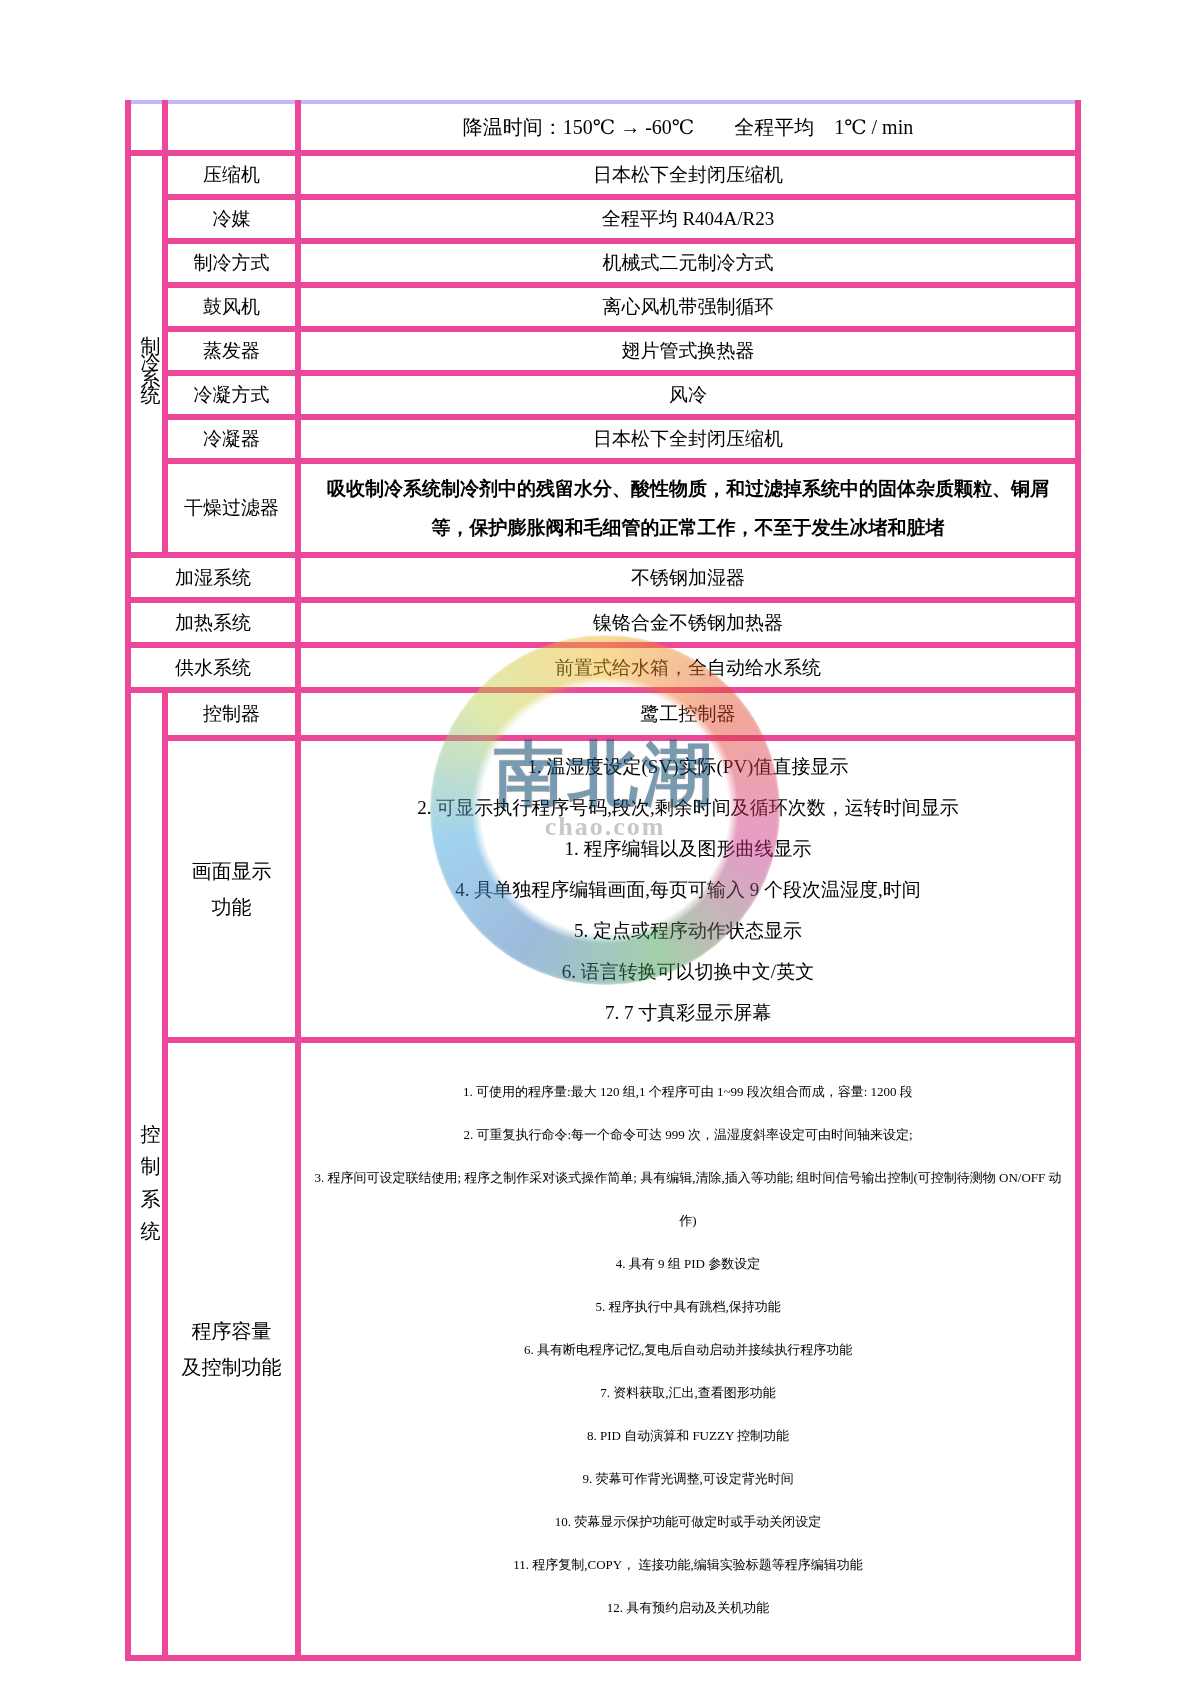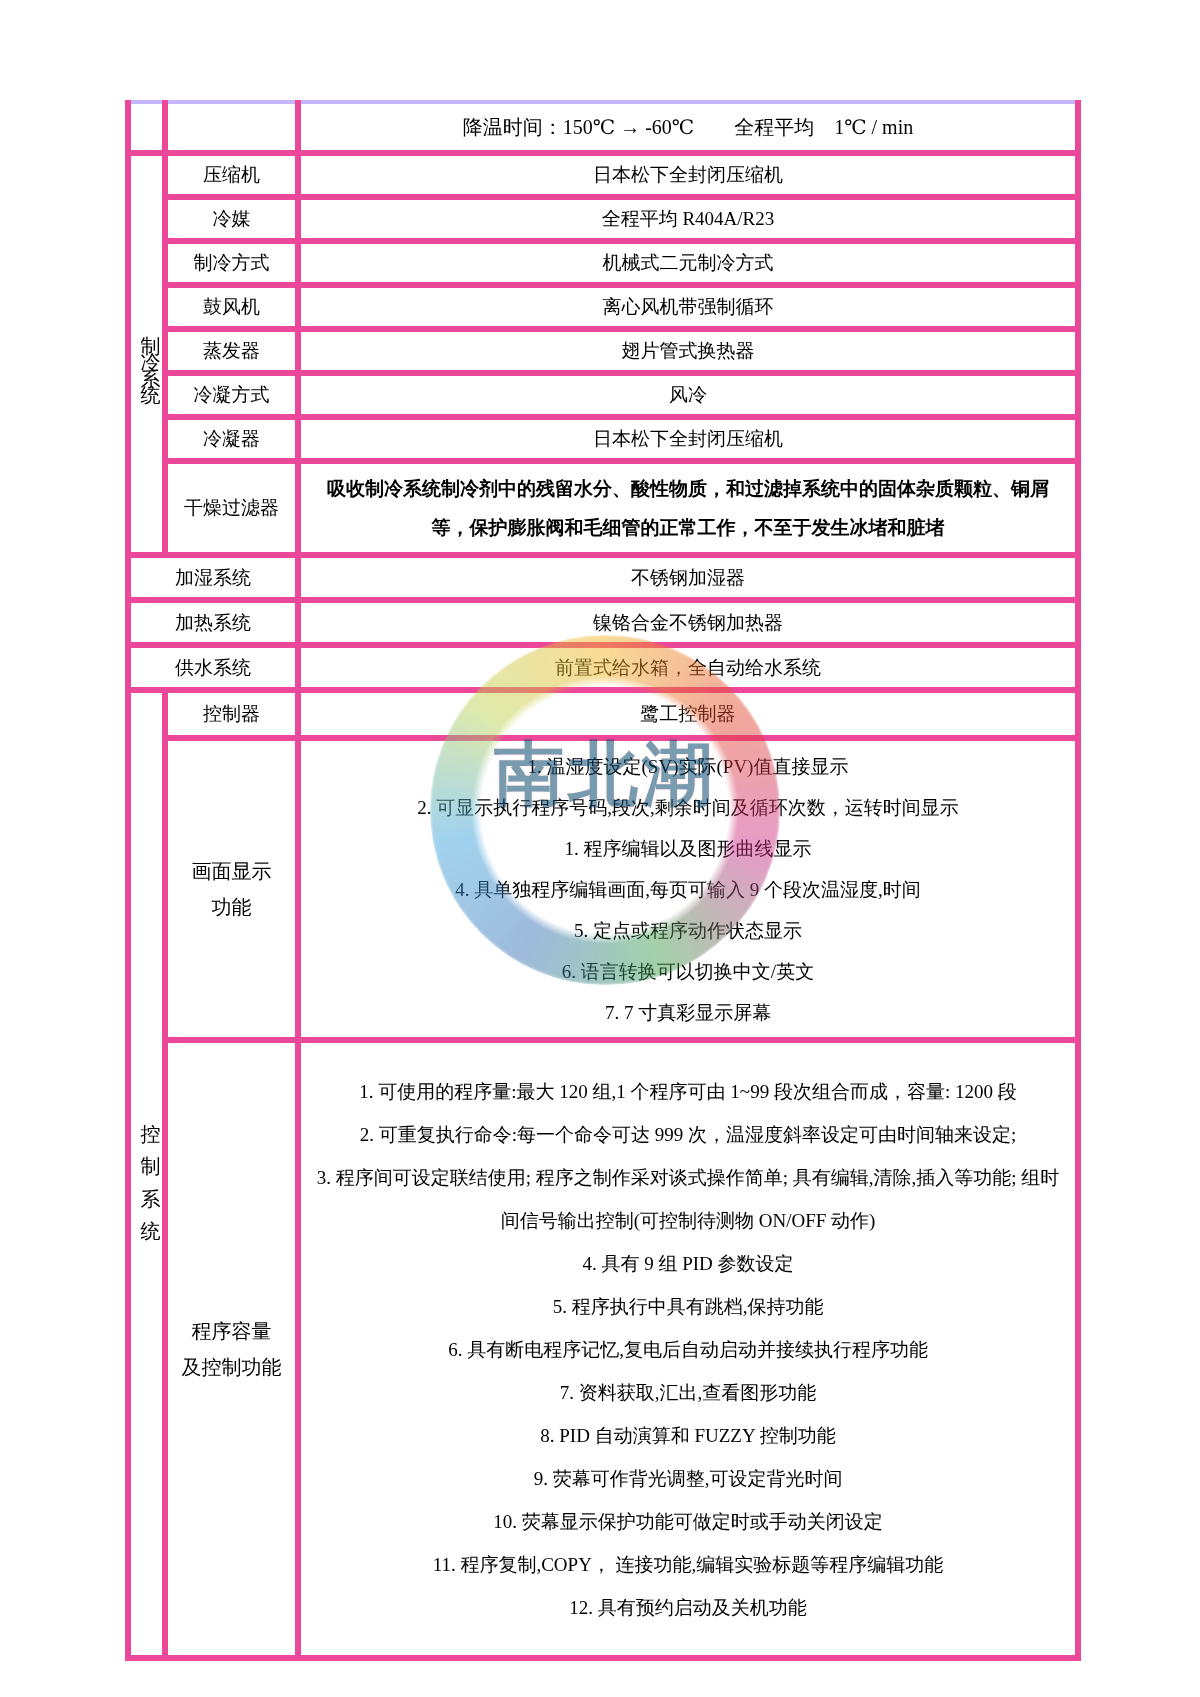--- a/index.html
+++ b/index.html
@@ -28,21 +28,21 @@
   }
   .vtext.wide { letter-spacing:32px; }
 
   td.label-cell { font-size:20px; }
   td.value-cell {}
   td.left-cell {
     text-align:left; padding:4px 10px; line-height:39px; font-size:19px;font-weight:bold;
   }
   td.list-cell { text-align:left; vertical-align:top; padding:4px 12px; }
   .list-7 .li { line-height:41px; font-size:19px; }
-  .list-12 .li { line-height:43px; font-size:19px; }
+  .list-12 .li { line-height:43px; font-size:13px; }
   .lbl2 div { line-height:1.8; font-size:20px; }
 
   
   .watermark { position:absolute; left:420px; top:630px; width:370px; height:380px;
     pointer-events:none; opacity:0.55; z-index:5; }
   .wm-ring {
     position:absolute; left:10px; top:5px; width:350px; height:350px; border-radius:50%;
     background:conic-gradient(from 210deg,
       #2f6db4 0deg, #37a0d9 50deg, #bcd24a 100deg, #f2b11e 150deg,
       #e2422a 205deg, #c82c86 255deg, #3a9a4a 310deg, #2f6db4 360deg);
@@ -172,14 +172,15 @@
       </td>
     </tr>
   </tbody>
     </table>
 </div>
 
 <div class="watermark">
   <div class="wm-ring"></div>
   <div class="wm-text">
     <div class="wm-brand">南北潮</div>
+    <div class="wm-site">chao.com</div>
   </div>
 </div>
 
 </body></html>

